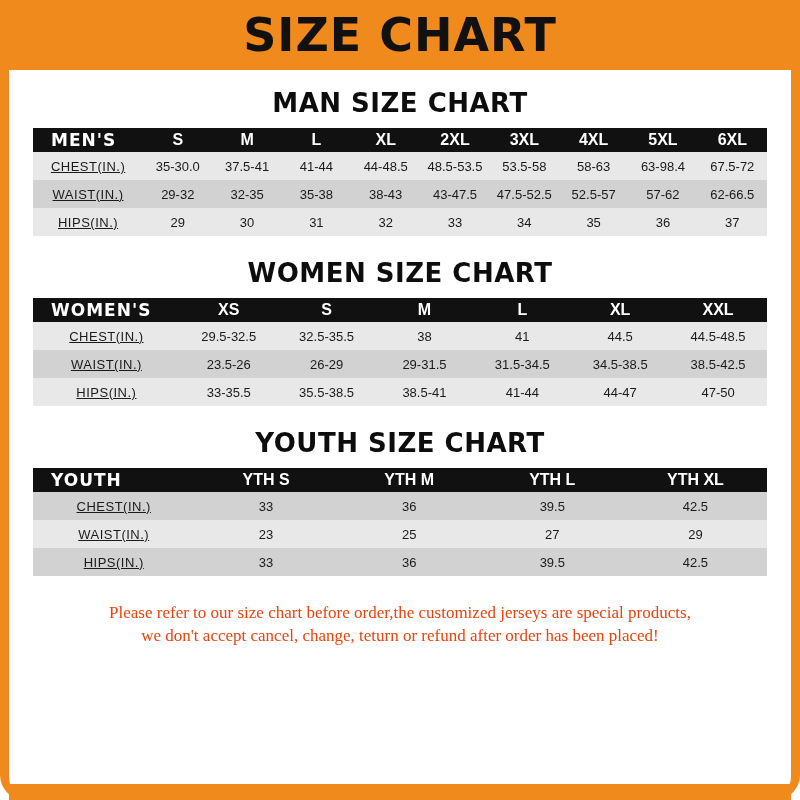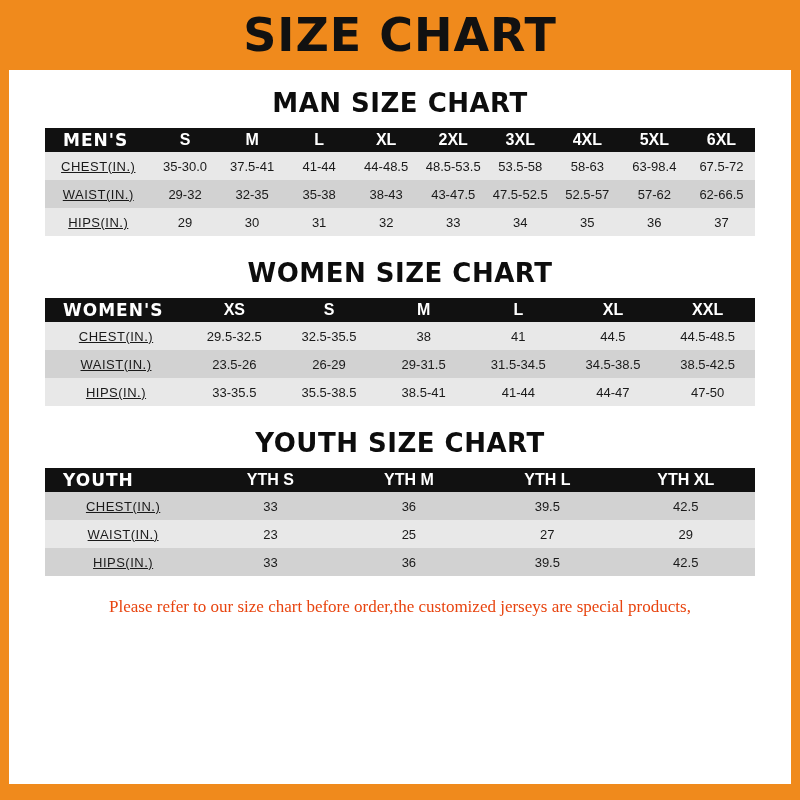--- a/index.html
+++ b/index.html
@@ -14,39 +14,40 @@
     overflow: hidden;
   }
   .page {
     position: relative;
     width: 800px;
     height: 800px;
     box-sizing: border-box;
     border-left: 9px solid #f08a1c;
     border-right: 9px solid #f08a1c;
     background: #ffffff;
+    border-radius: 25px;
   }
   .header-band {
     background: #f08a1c;
     height: 70px;
     display: flex;
     align-items: center;
     justify-content: center;
     margin: 0 -9px;
   }
   .header-title {
     font-family: "DejaVu Sans", sans-serif;
     font-weight: bold;
     font-size: 46px;
     letter-spacing: 1px;
     color: #111111;
     line-height: 1;
   }
   .content {
-    padding: 0 36px;
+    padding: 0 24px;
   }
   .section-title {
     text-align: center;
     font-family: "DejaVu Sans", sans-serif;
     font-weight: bold;
     font-size: 26px;
     color: #0d0d0d;
     letter-spacing: 0.5px;
   }
   .sec-man .section-title { margin: 18px 0 10px; }
@@ -88,21 +89,21 @@
     font-size: 13px;
     text-decoration: underline;
   }
 
   
   .men col.c0 { width: 15%; }
   .women col.c0 { width: 20%; }
   .youth col.c0 { width: 22%; }
 
   .footer-note {
-    margin-top: 20px;
+    margin-top: 26px;
     padding: 0 8px;
     text-align: center;
     color: #e8440f;
     font-size: 17px;
     line-height: 1.35;
     font-family: "Liberation Serif", serif;
   }
   .footer-note div { white-space: nowrap; }
   .bottom-band {
     position: absolute;
@@ -287,18 +288,19 @@
             <td>36</td>
             <td>39.5</td>
             <td>42.5</td>
           </tr>
         </tbody>
       </table>
     </section>
 
     <div class="footer-note">
       <div>Please refer to our size chart before order,the customized jerseys are special products,</div>
+      <div>we don't accept cancel, change, teturn or refund after order has been placed!</div>
     </div>
 
   </div>
 
   <div class="bottom-band"></div>
 </div>
 
 </body></html>

